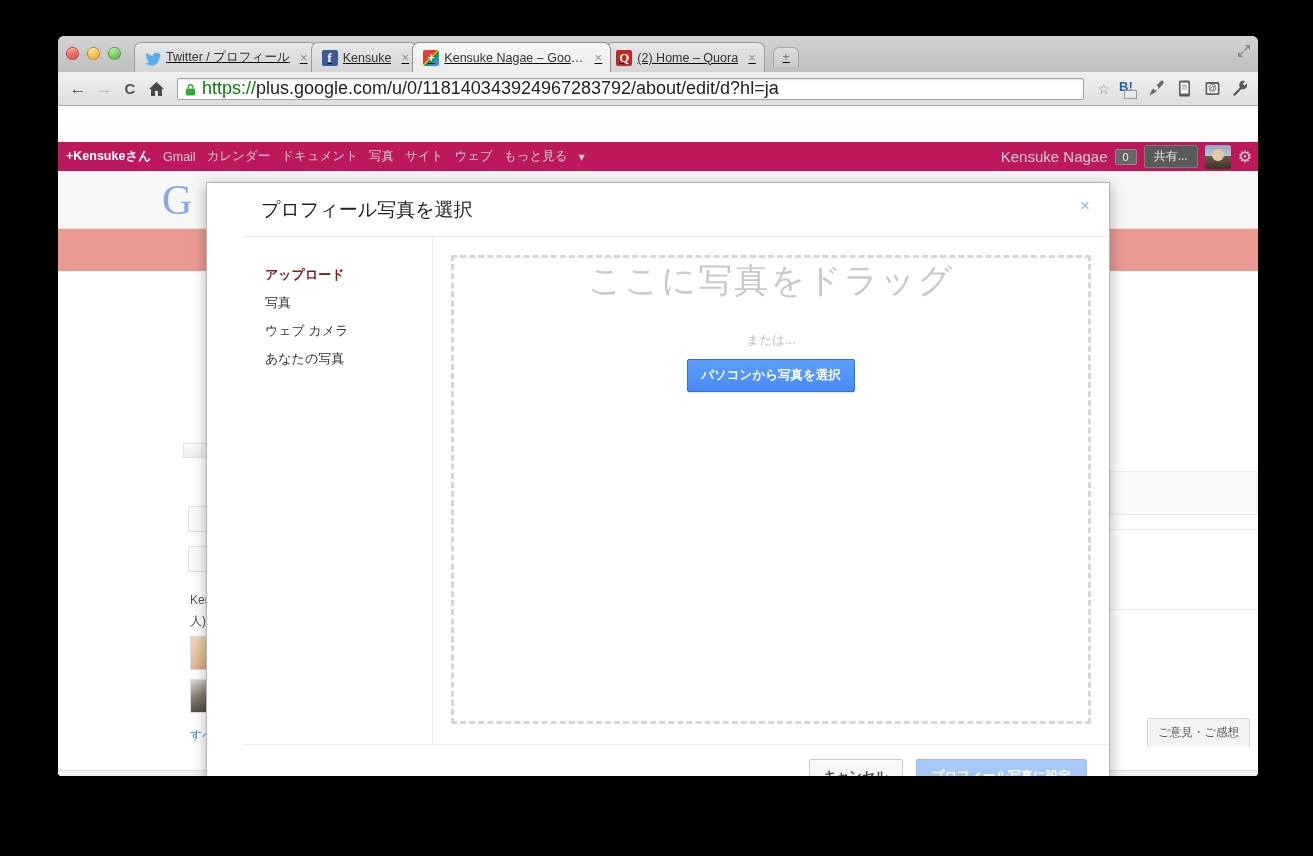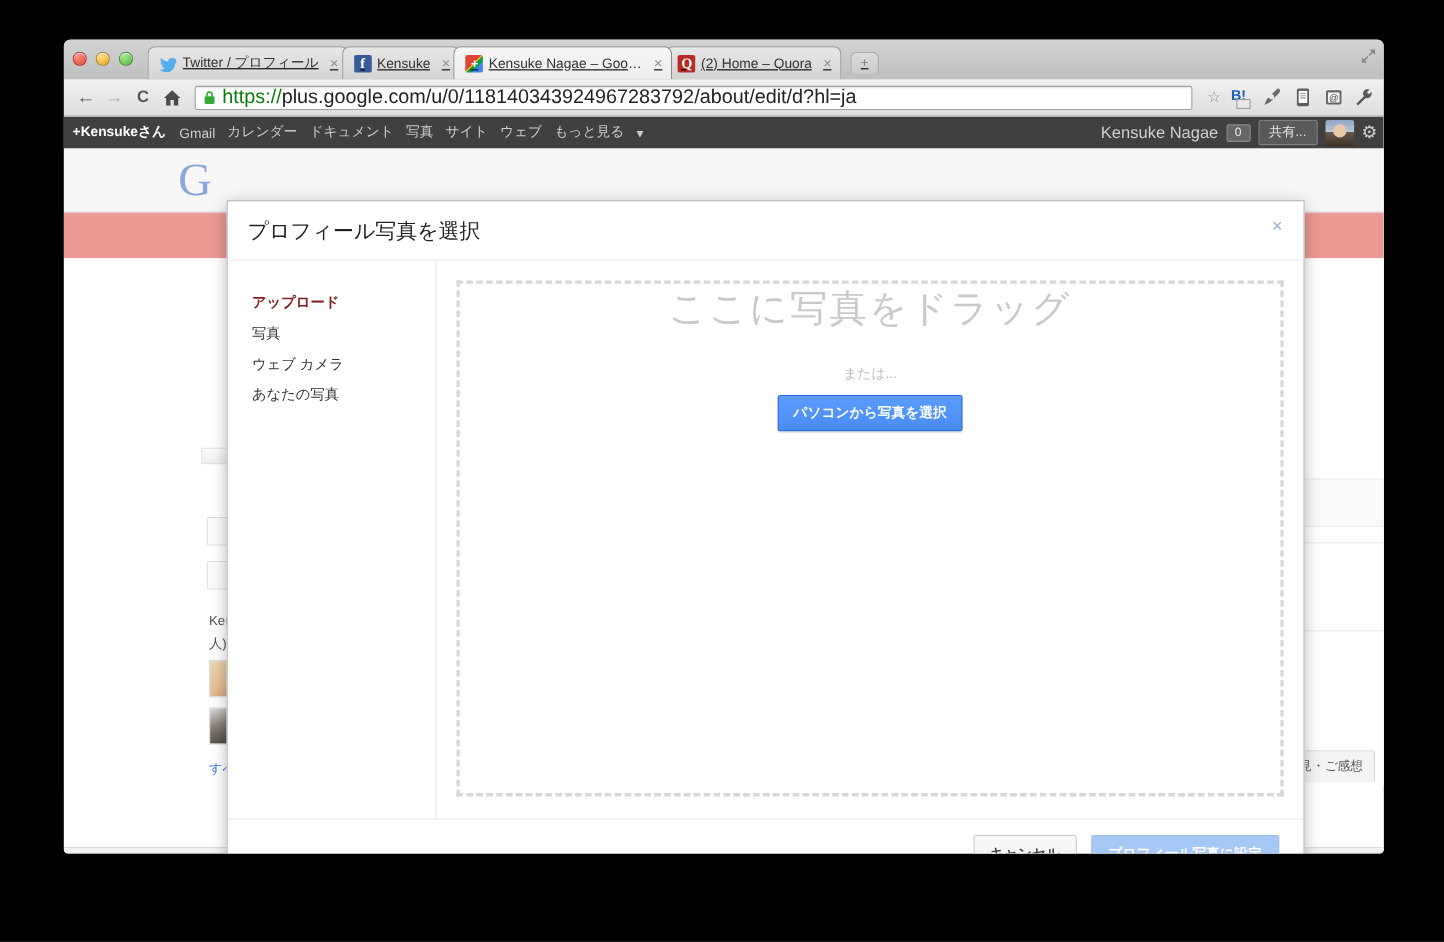--- a/index.html
+++ b/index.html
@@ -161,25 +161,26 @@
   
   .viewport {
     position: relative;
     height: calc(100% - 70px);
     background: #fff;
     overflow: hidden;
   }
 
   
   .gbar {
-    height: 29px; background: #404040;
+    height: 29px; background: #be185d;
     display: flex; align-items: center;
     font-size: 12.5px; color: #bbb;
     padding: 0 8px;
     position: relative;
+    margin-top: 36px;
   }
   .gbar .me { color: #fff; font-weight: bold; margin-right: 12px; }
   .gbar .gb-link { margin-right: 11px; color: #ccc; }
   .gbar .right { position: absolute; right: 6px; top: 0; height: 29px; display: flex; align-items: center; gap: 7px; }
   .gbar .uname { color: #cfcfcf; font-size: 15px; }
   .gbar .notif {
     background: #666; color: #eee; font-size: 11px;
     padding: 1px 7px; border-radius: 2px; border: 1px solid #8a8a8a;
   }
   .gbar .share {
@@ -263,26 +264,27 @@
     border-bottom: none;
     font-size: 11.5px; color: #555;
     padding: 6px 10px 7px;
     border-radius: 3px 3px 0 0;
   }
 
   
   .modal {
     position: absolute;
     left: 148px; top: 76px;
-    width: 980px; height: 627px;
+    width: 904px; height: 627px;
     background: #fff;
     border: 1px solid #b5b5b5;
     box-shadow: 0 3px 14px rgba(0,0,0,0.30);
     display: flex; flex-direction: column;
     z-index: 50;
+    padding-left: 36px;
   }
   .modal-head {
     height: 54px; flex: 0 0 54px;
     border-bottom: 1px solid #ebebeb;
     display: flex; align-items: center;
     padding: 0 18px;
     position: relative;
   }
   .modal-title { font-size: 19px; color: #222; }
   .modal-close {

